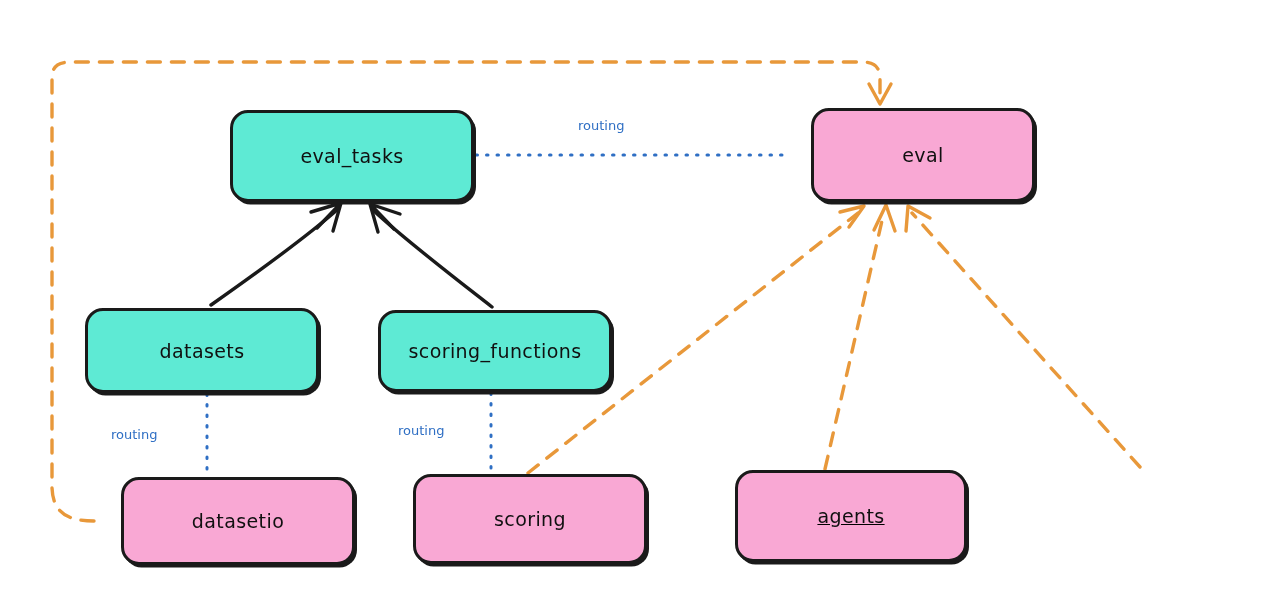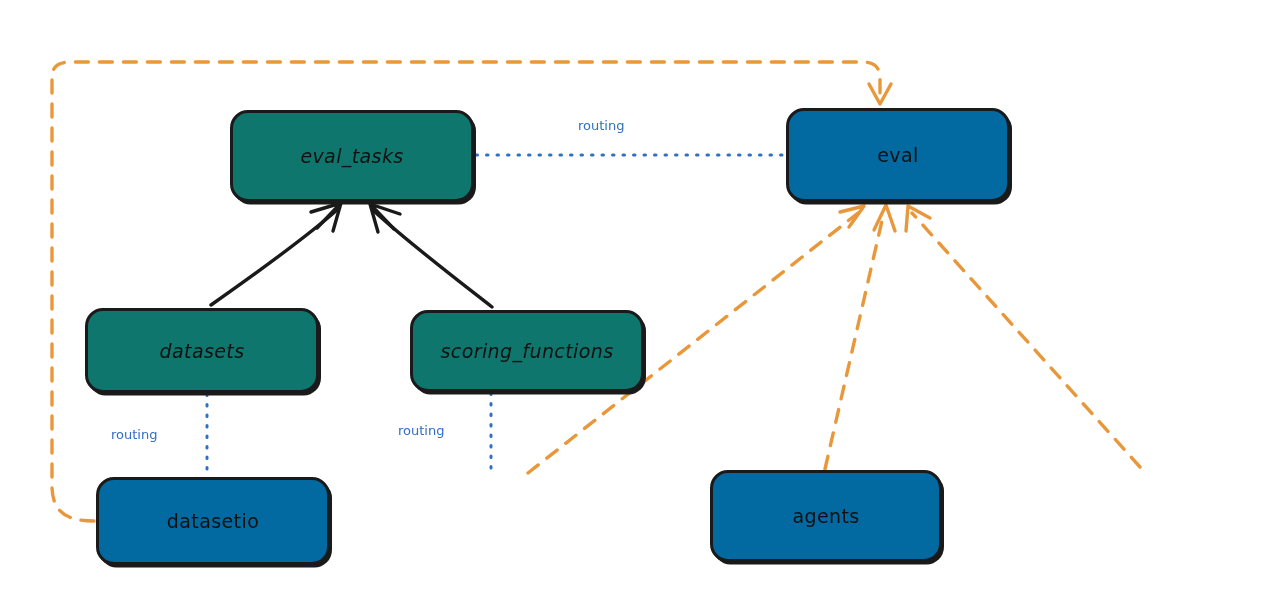--- a/index.html
+++ b/index.html
@@ -30,22 +30,22 @@
   .node {
     position: absolute;
     box-sizing: border-box;
     border: 3px solid #1a1a1a;
     border-radius: 18px;
     display: flex;
     align-items: center;
     justify-content: center;
     box-shadow: 2.5px 3px 0 -0.5px #1a1a1a;
   }
-  .node.blue { background: #0f766e; font-style: italic; }
-  .node.green { background: #0369a1; }
+  .node.blue { background: #5eead4; }
+  .node.green { background: #f9a8d4; margin-left: 25px; }
   .node-label {
     font-family: "DejaVu Sans", sans-serif;
     font-size: 19px;
     color: #101010;
     letter-spacing: 0.4px;
     white-space: nowrap;
     text-align: center;
     user-select: none;
   }
   .edge-label {
@@ -112,30 +112,33 @@
   </div>
 
   <div class="node green" style="left:786px; top:108px; width:224px; height:94px;">
     <span class="node-label">eval</span>
   </div>
 
   <div class="node blue" style="left:85px; top:308px; width:234px; height:85px;">
     <span class="node-label">datasets</span>
   </div>
 
-  <div class="node blue" style="left:378px; top:310px; width:234px; height:82px;margin-left:32px;">
+  <div class="node blue" style="left:378px; top:310px; width:234px; height:82px;">
     <span class="node-label">scoring_functions</span>
   </div>
 
   <div class="node green" style="left:96px; top:477px; width:234px; height:88px;">
     <span class="node-label">datasetio</span>
   </div>
 
+  <div class="node green" style="left:388px; top:474px; width:234px; height:90px;">
+    <span class="node-label">scoring</span>
+  </div>
 
-  <div class="node green" style="left:710px; top:470px; width:232px; height:92px;">
+  <div class="node green" style="left:710px; top:470px; width:232px; height:92px;text-decoration:underline;">
     <span class="node-label">agents</span>
   </div>
 
 
   <span class="edge-label" style="left:578px; top:118px;">routing</span>
 
   <span class="edge-label" style="left:111px; top:427px;">routing</span>
 
   <span class="edge-label" style="left:398px; top:423px;">routing</span>
 

